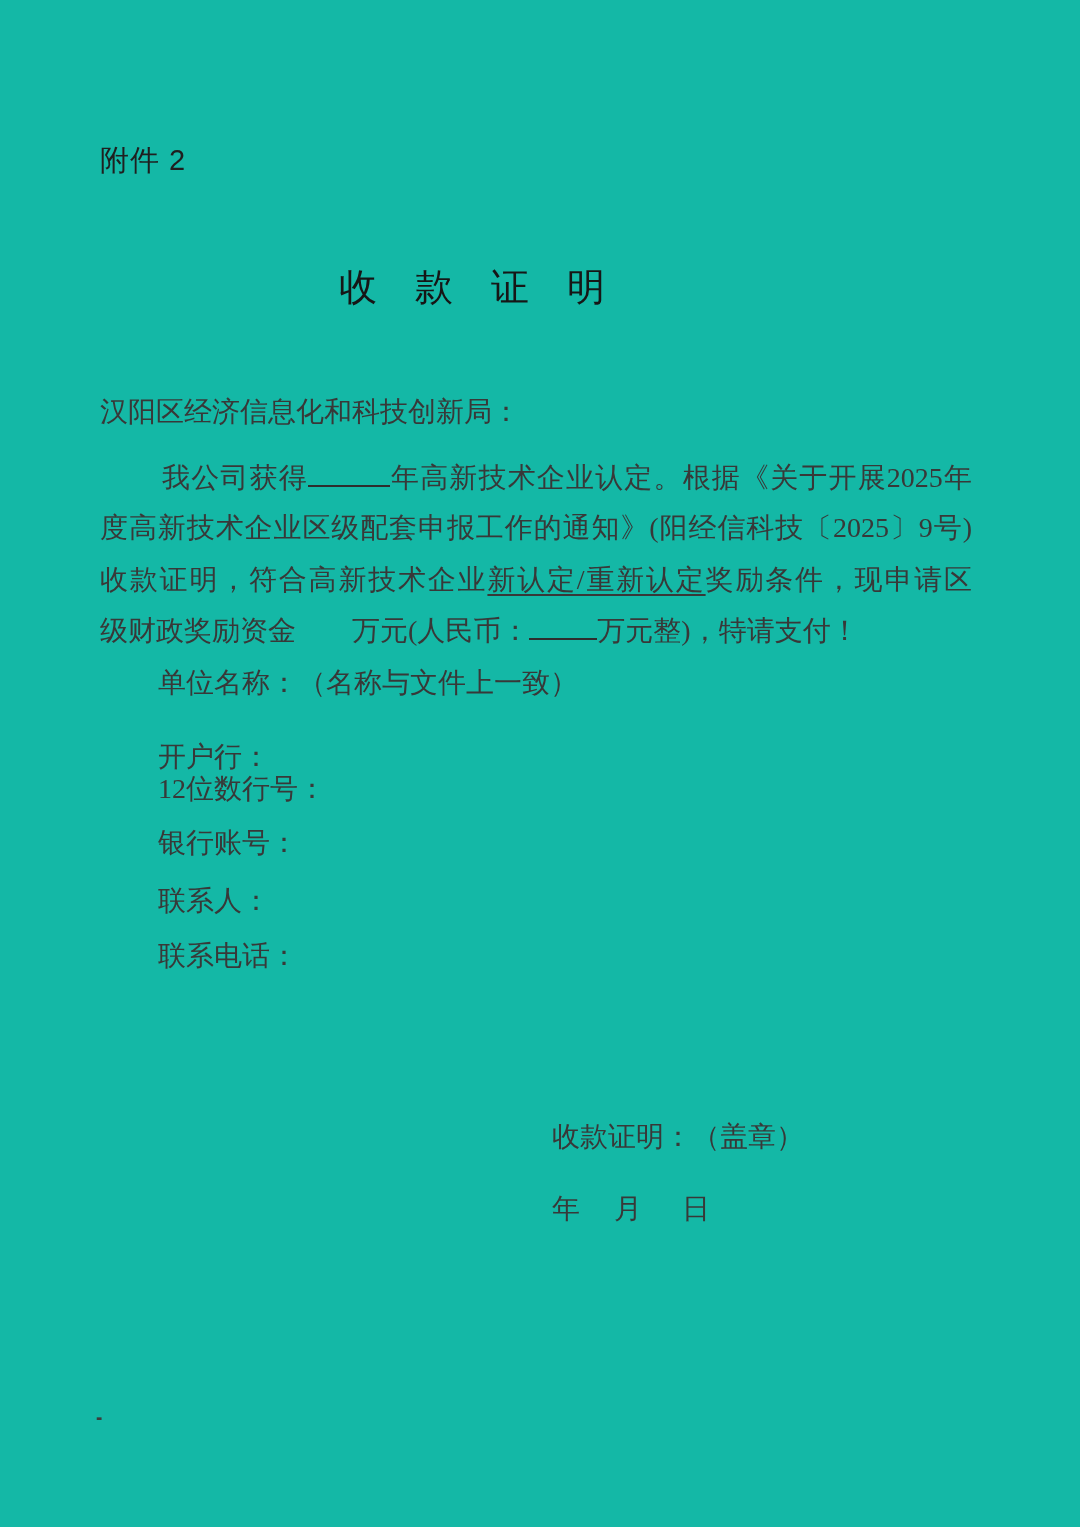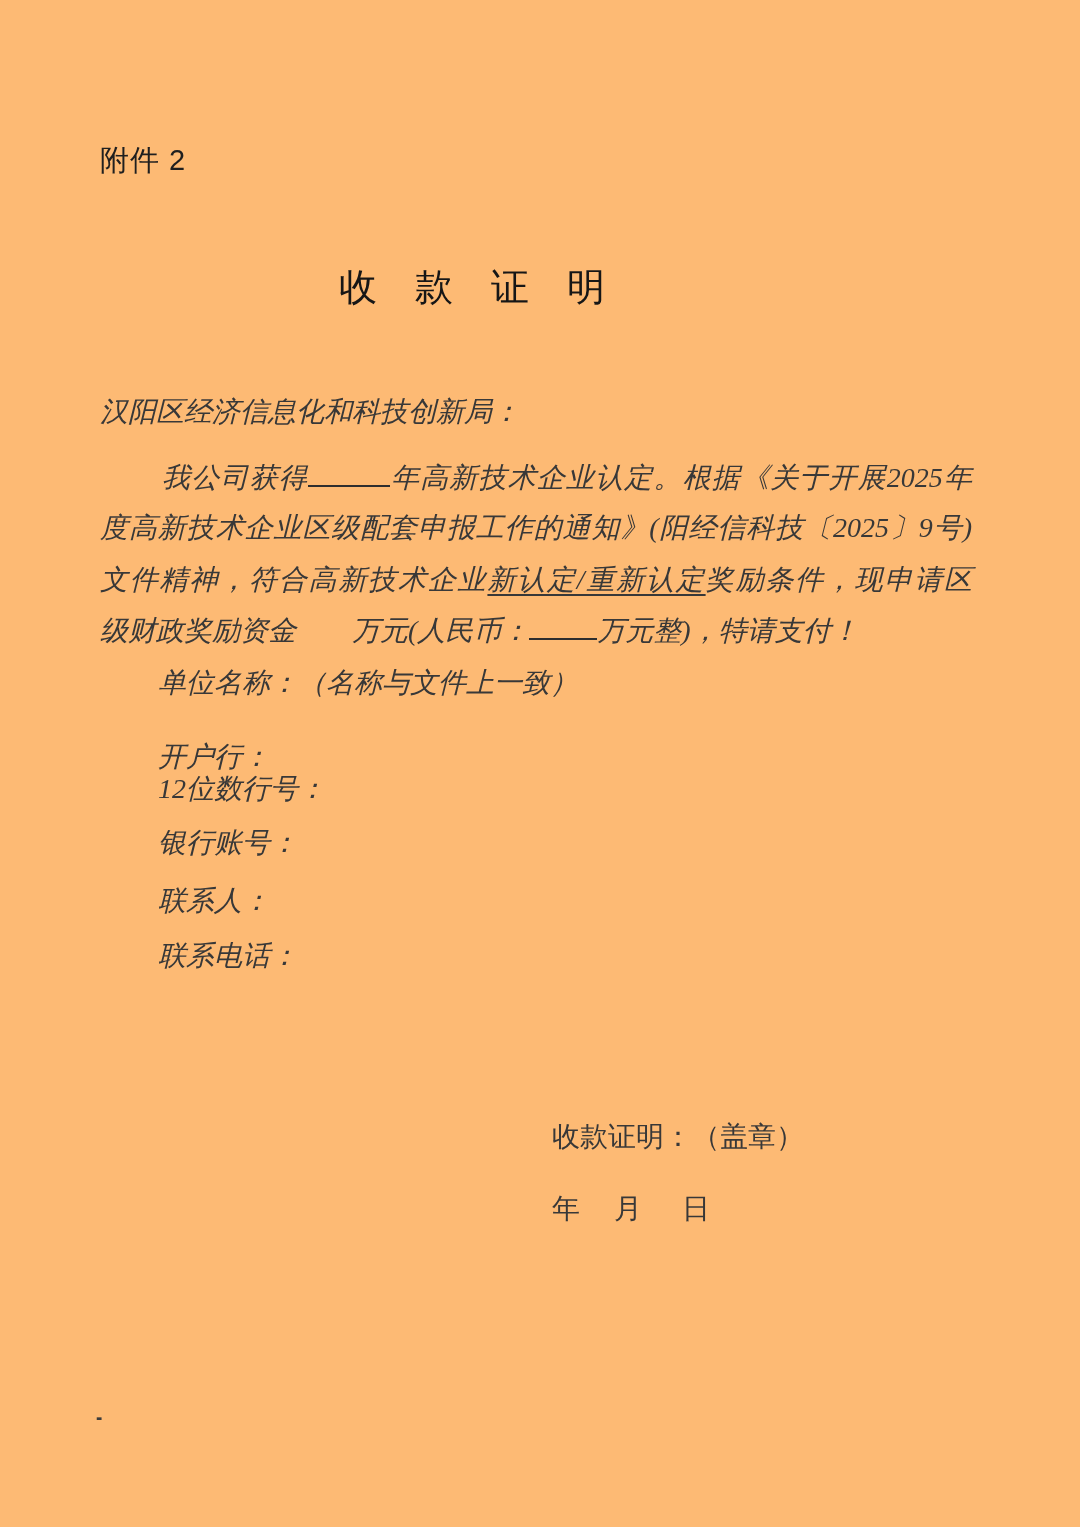--- a/index.html
+++ b/index.html
@@ -1,19 +1,19 @@
 <!DOCTYPE html>
 <html><head>
 <meta charset="utf-8">
 <style>
   html,body{margin:0;padding:0;background:#ffffff;}
   .page{
     position:relative;
     width:1080px;height:1527px;
-    background:#fdba74;
+    background:#14b8a6;
     font-family:"Liberation Serif","DejaVu Serif",serif;
     color:#3a3a3a;
     overflow:hidden;
   }
   .abs{position:absolute;}
   .sans{font-family:"Liberation Sans","DejaVu Sans",sans-serif;color:#1f1f1f;}
 
   .attachment{
     left:100px;top:144px;
     font-size:29px;line-height:32px;letter-spacing:1px;
@@ -24,21 +24,20 @@
     letter-spacing:38px;
     white-space:nowrap;
     color:#161616;
   }
 
   .line{
     left:100px;width:872px;
     font-size:28px;line-height:34px;
     white-space:nowrap;
     color:#383838;
-    font-style:italic;
   }
   .just{
     white-space:normal;
     text-align:justify;
     text-align-last:justify;
   }
   .ind{ text-indent:62px; }
   .ind2{ text-indent:58px; }
 
   .t-sal{top:395px;}
@@ -97,21 +96,21 @@
 
   <div class="abs line t-sal">汉阳区经济信息化和科技创新局：</div>
 
   <div class="abs line just ind t-p1">
     <span>我公司获得</span><span class="blank blank-year"></span><span>年高新技术企业认定。根据《关于开展2025年</span>
   </div>
 
   <div class="abs line just t-p2">度高新技术企业区级配套申报工作的通知》(阳经信科技〔2025〕9号)</div>
 
   <div class="abs line just t-p3">
-    <span>文件精神，符合高新技术企业</span><span class="uline">新认定/重新认定</span><span>奖励条件，现申请区</span>
+    <span>收款证明，符合高新技术企业</span><span class="uline">新认定/重新认定</span><span>奖励条件，现申请区</span>
   </div>
 
   <div class="abs line t-p4">
     <span>级财政奖励资金　　万元(人民币：</span><span class="blank blank-amount"></span><span>万元整)，特请支付！</span>
   </div>
 
   <div class="abs line ind2 t-unit">单位名称：（名称与文件上一致）</div>
 
   <div class="abs line ind2 t-bank-branch">开户行：</div>
 

